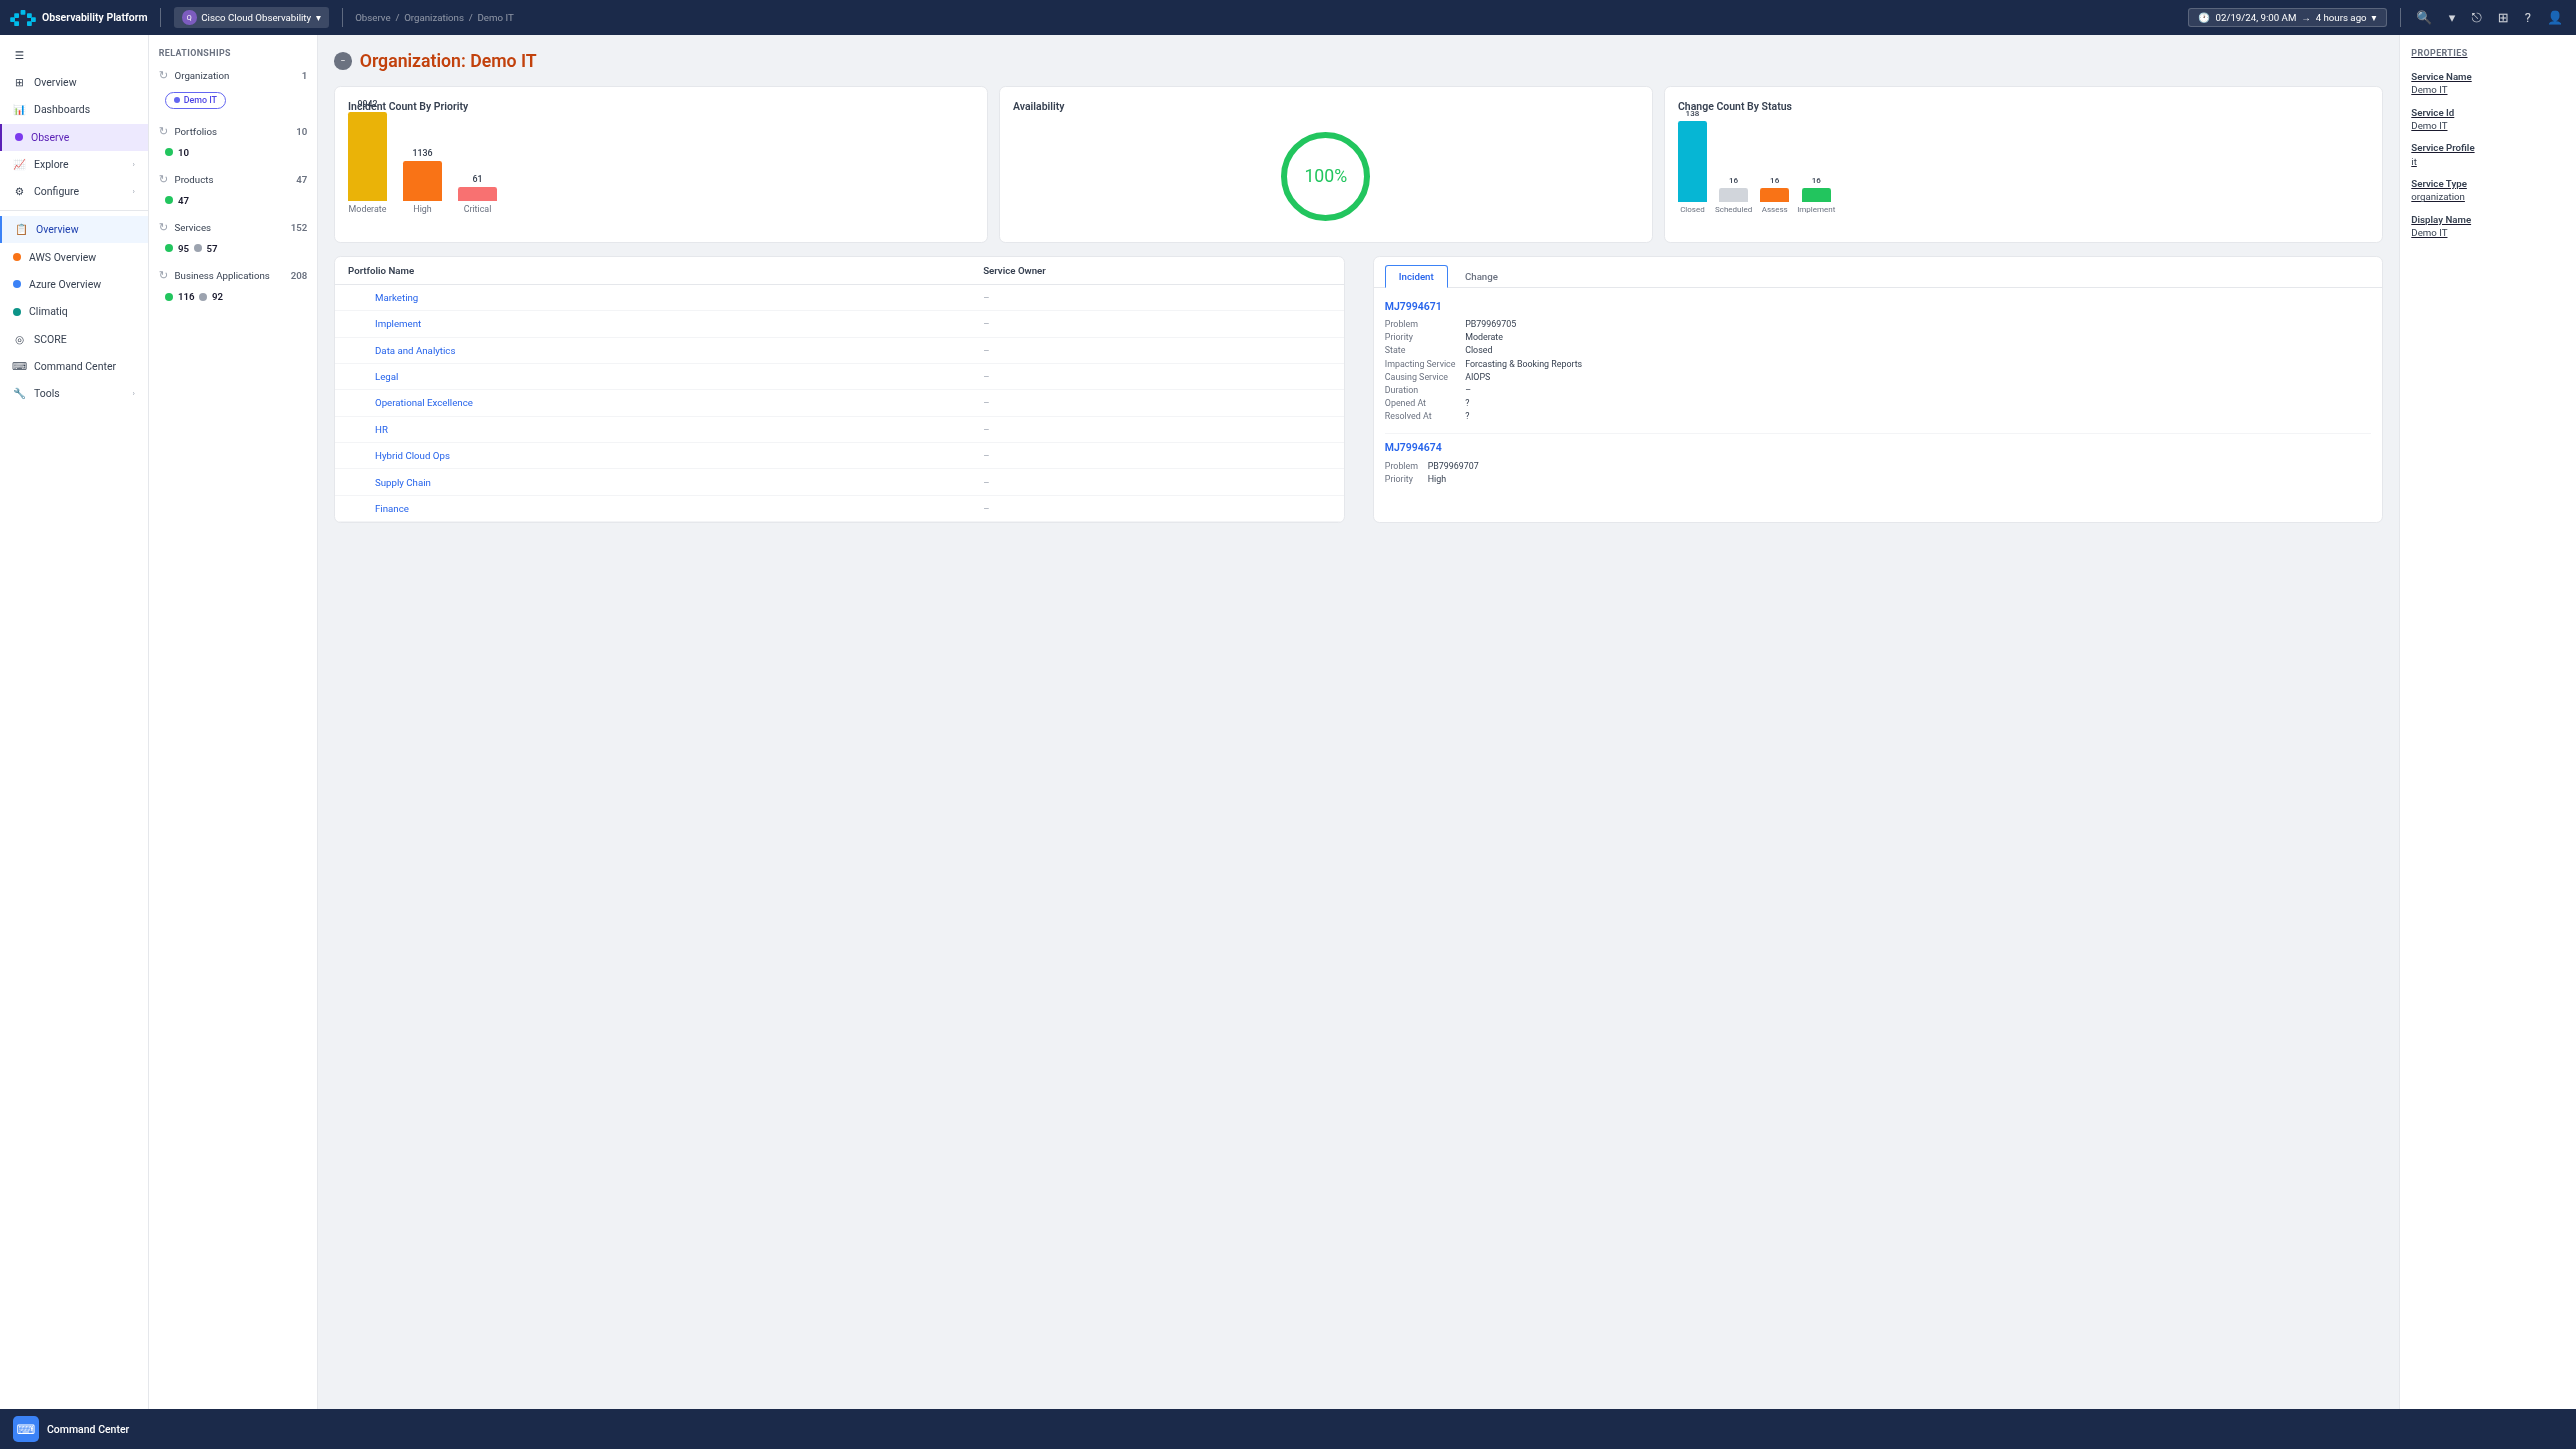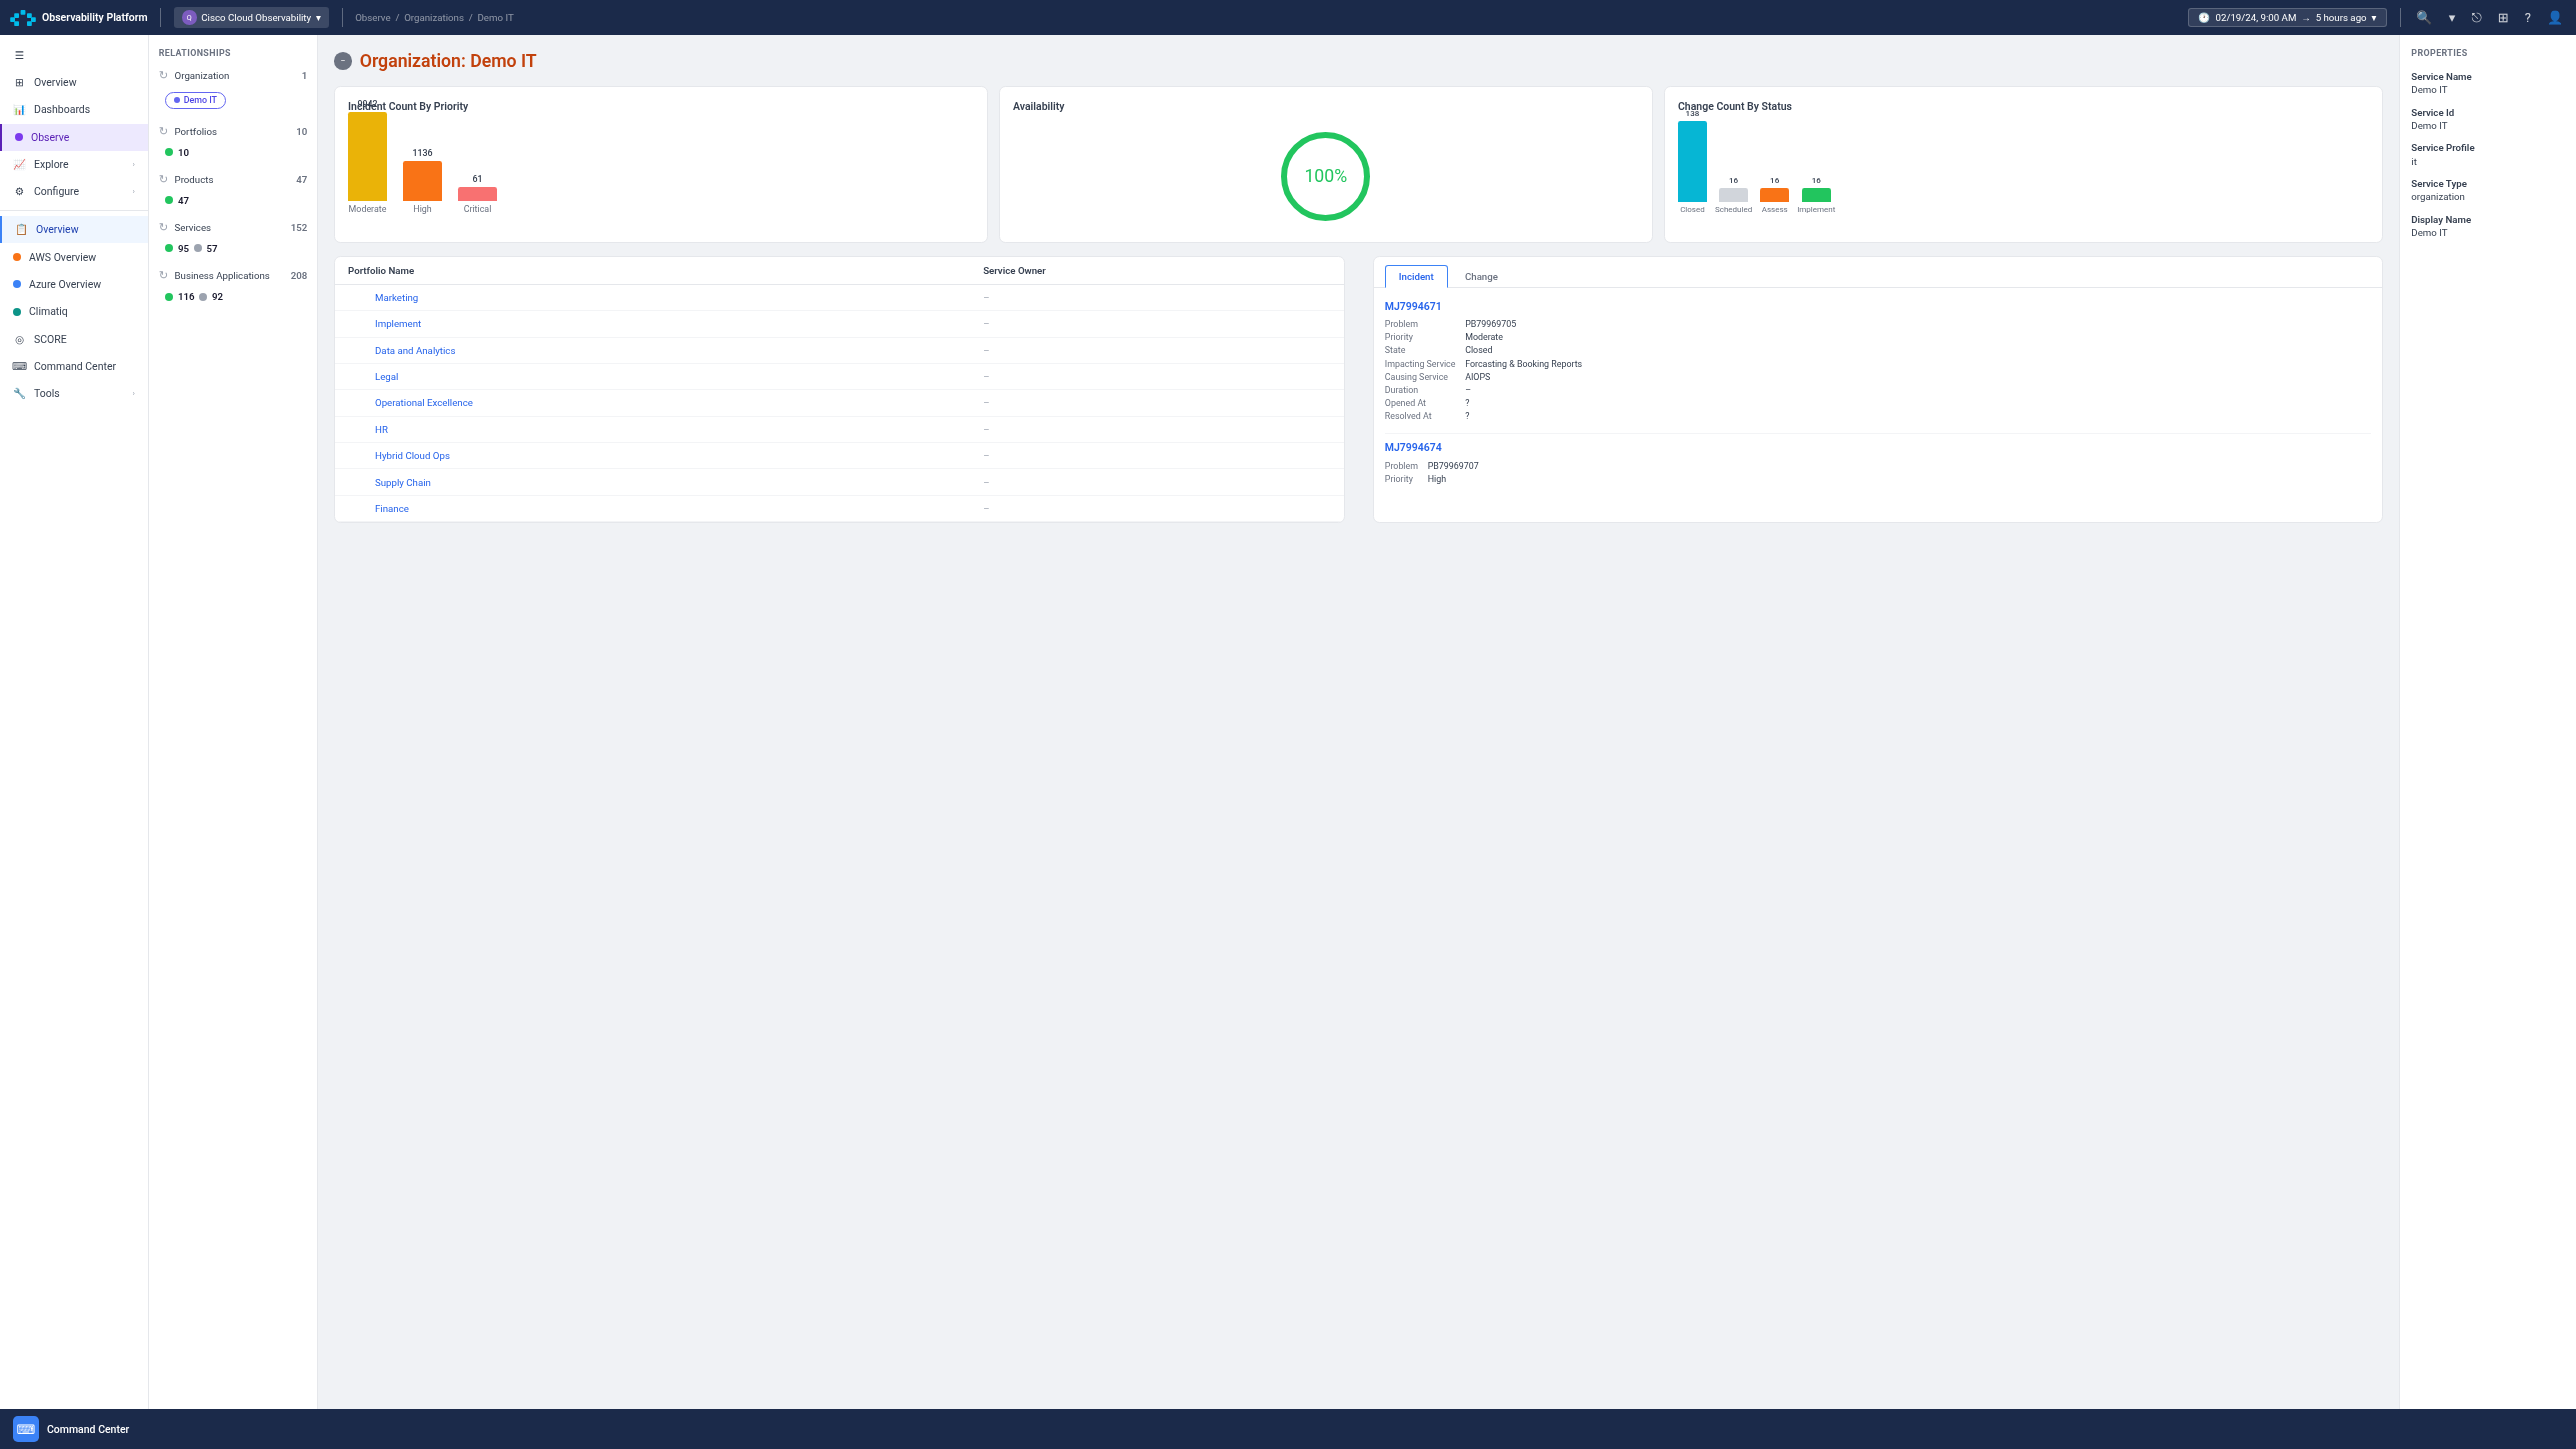--- a/index.html
+++ b/index.html
@@ -105,21 +105,21 @@
     .inc-tab.active { background: #fff; border: 0.8px solid #3b82f6; color: #2563eb; border-bottom: 0.8px solid #fff; margin-bottom: -0.8px; }
     .inc-tab.inactive { color: #6b7280; }
     .incident-body { padding: 11.3px; overflow-y: auto; max-height: 306px; }
     .inc-id { color: #2563eb; font-weight: 600; font-size: 10.5px; cursor: pointer; margin-bottom: 6.4px; }
     .inc-grid { display: grid; grid-template-columns: auto 1fr; gap: 3.2px 9.7px; font-size: 8.9px; margin-bottom: 11.3px; }
     .inc-key { color: #6b7280; white-space: nowrap; }
     .inc-val { color: #374151; }
     .inc-divider { height: 0.8px; background: #f3f4f6; margin: 8px 0; }
 
     
-    .props-panel { width: 177px; background: #fff; border-left: 0.8px solid #e5e7eb; padding: 13px 11.3px; overflow-y: auto; flex-shrink: 0; }
+    .props-panel { width: 177px; background: #fff; border-left: 0.8px solid #e5e7eb; padding: 13px 11.3px; overflow-y: auto; flex-shrink: 0; text-decoration: underline; }
     .props-title { font-size: 8.9px; font-weight: 700; color: #6b7280; text-transform: uppercase; letter-spacing: 0.4px; margin-bottom: 13px; }
     .prop-group { margin-bottom: 11.3px; }
     .prop-label { font-size: 9.7px; font-weight: 600; color: #374151; margin-bottom: 2.4px; }
     .prop-val { font-size: 9.7px; color: #374151; }
 
     
     .bottom-bar { height: 40px; background: #1b2a4a; display: flex; align-items: center; padding: 0 13px; flex-shrink: 0; }
     .bb-icon { width: 26px; height: 26px; background: #3b82f6; border-radius: 4.8px; display: flex; align-items: center; justify-content: center; color: #fff; font-size: 13px; cursor: pointer; }
     .command-center-text { color: #fff; font-size: 10.5px; font-weight: 500; margin-left: 8px; }
   </style>
@@ -151,21 +151,21 @@
     <span>/</span>
     <span>Organizations</span>
     <span>/</span>
     <span>Demo IT</span>
   </div>
   <div class="topnav-spacer"></div>
   <div class="topnav-time">
     <span>🕐</span>
     <span>02/19/24, 9:00 AM</span>
     <span>→</span>
-    <span>5 hours ago</span>
+    <span>4 hours ago</span>
     <span>▾</span>
   </div>
   <div class="topnav-divider"></div>
   <div class="topnav-actions">
     <span class="topnav-icon-btn">🔍</span>
     <span class="topnav-icon-btn">▾</span>
     <span class="topnav-icon-btn">⎋</span>
     <span class="topnav-icon-btn">⊞</span>
     <span class="topnav-icon-btn">?</span>
     <span class="topnav-icon-btn">👤</span>

